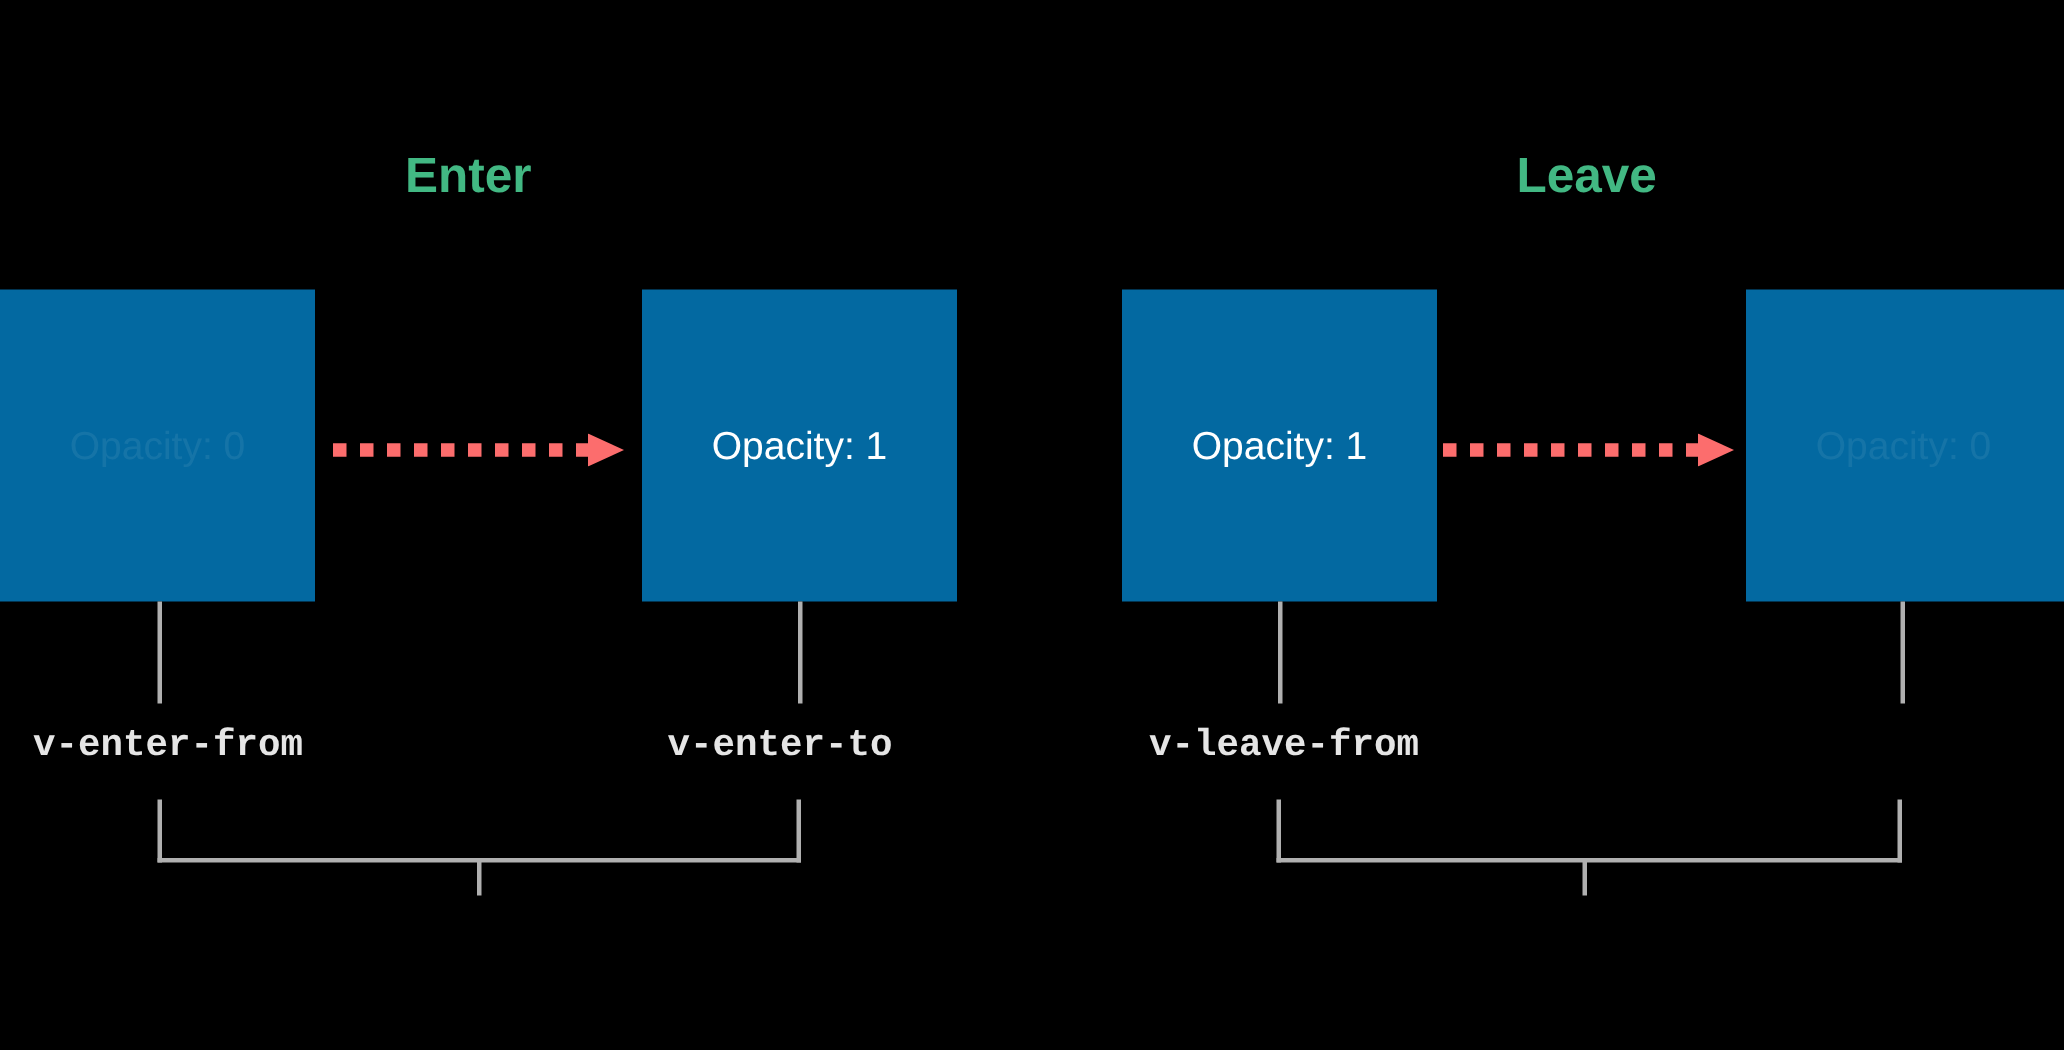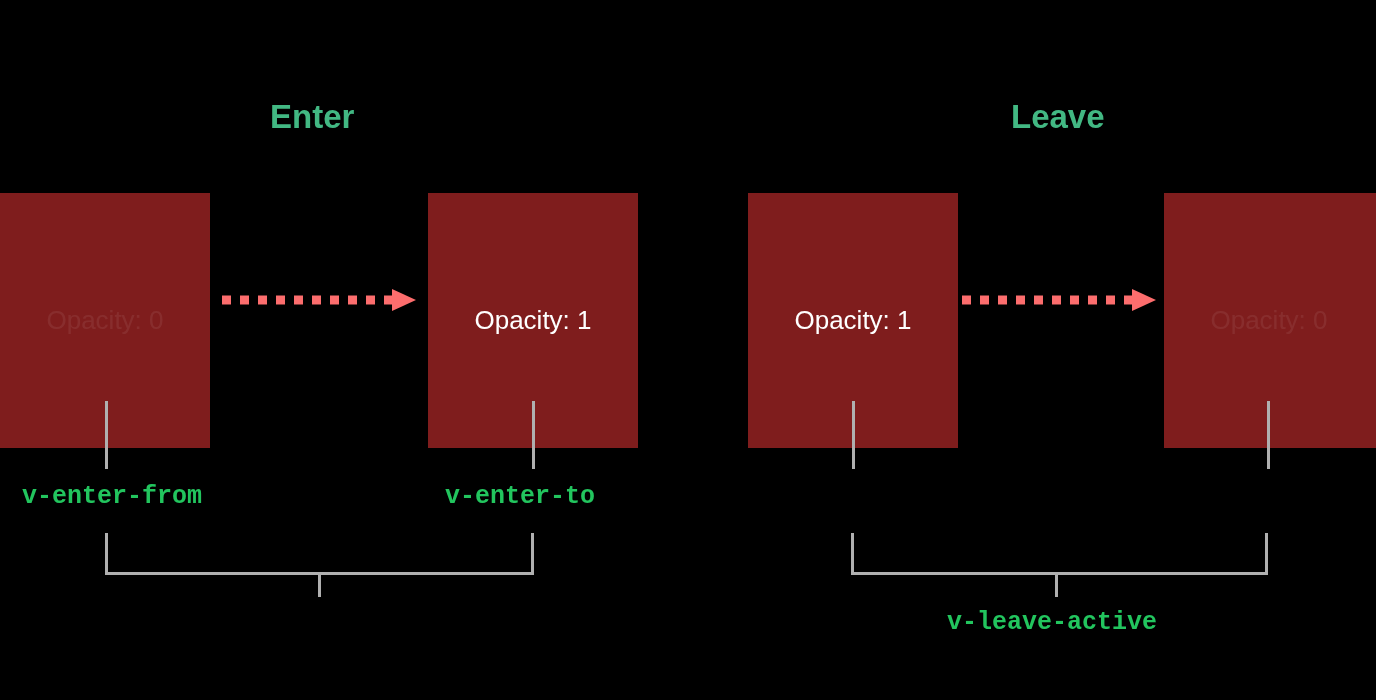--- a/index.html
+++ b/index.html
@@ -29,22 +29,22 @@
     color: #42b883;
     white-space: nowrap;
     letter-spacing: 0px;
   }
 
   
   .state-box {
     position: absolute;
     top: 165px;
     width: 210px;
-    height: 255px;
-    background: #7f1d1d;
+    height: 208px;
+    background: #0369a1;
     display: flex;
     align-items: center;
     justify-content: center;
   }
   .box-label {
     font-family: "Liberation Sans", sans-serif;
     font-size: 26px;
     color: #ffffff;
     white-space: nowrap;
   }
@@ -66,21 +66,21 @@
     width: 3px;
     background: #b0b0b0;
   }
 
   
   .class-label {
     position: absolute;
     font-family: "Liberation Mono", "DejaVu Sans Mono", monospace;
     font-size: 25px;
     font-weight: bold;
-    color: #22c55e;
+    color: #e5e5e5;
     white-space: nowrap;
   }
   .class-label.center { transform: translateX(-50%); }
 
   
   .bracket {
     position: absolute;
     box-sizing: border-box;
     border-left: 3px solid #b0b0b0;
     border-right: 3px solid #b0b0b0;
@@ -133,22 +133,22 @@
 
   <div class="connector" style="left:105px; top:373px; height:68px;"></div>
   <div class="connector" style="left:532px; top:373px; height:68px;"></div>
   <div class="connector" style="left:852px; top:373px; height:68px;"></div>
   <div class="connector" style="left:1267px; top:373px; height:68px;"></div>
 
   <div class="class-label center" style="left:112px; top:454px;">v-enter-from</div>
 
   <div class="class-label center" style="left:520px; top:454px;">v-enter-to</div>
 
+  <div class="class-label center" style="left:856px; top:454px;">v-leave-from</div>
 
 
   <div class="bracket" style="left:105px; top:505px; width:429px; height:42px;"></div>
   <div class="bracket-stem" style="left:318px; top:545px; height:24px;"></div>
 
   <div class="bracket" style="left:851px; top:505px; width:417px; height:42px;"></div>
   <div class="bracket-stem" style="left:1055px; top:545px; height:24px;"></div>
-  <div class="class-label center" style="left:1052px; top:580px;">v-leave-active</div>
 
 </div>
 
 </body></html>

